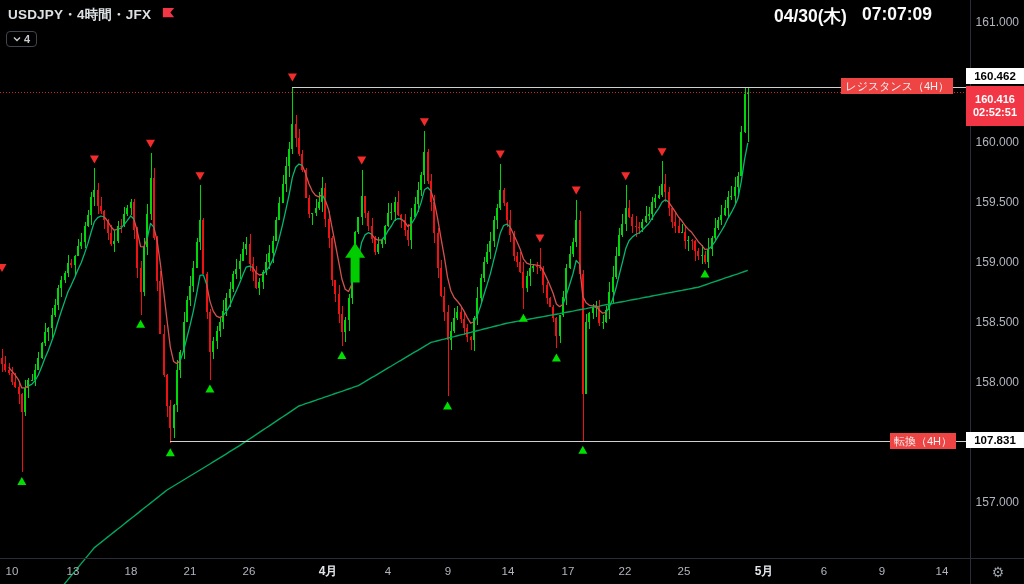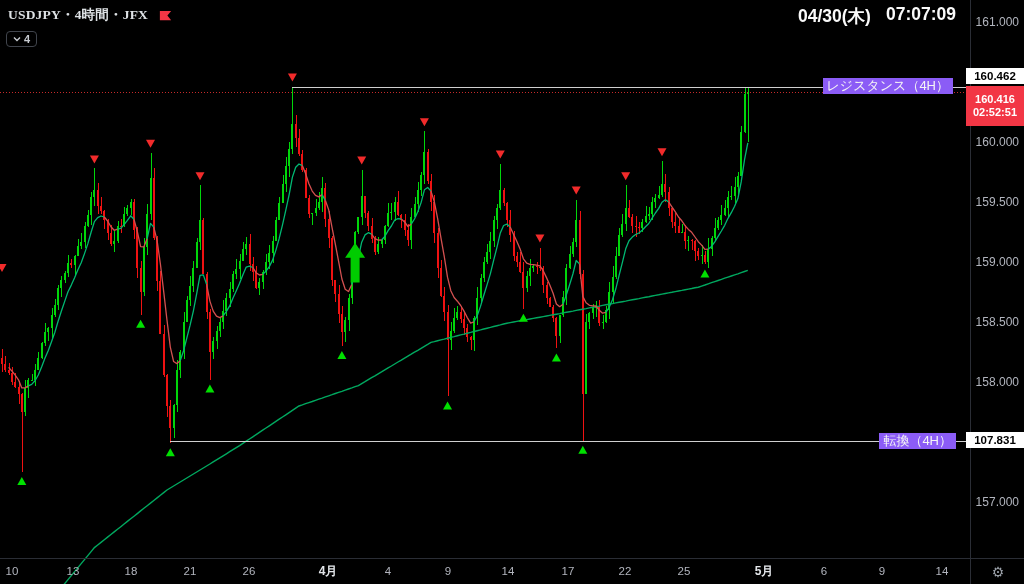--- a/index.html
+++ b/index.html
@@ -1,29 +1,29 @@
 <!DOCTYPE html>
 <html><head>
 <meta charset="utf-8">
 <style>
   html,body{margin:0;padding:0;background:#000;}
   .root{position:relative;width:1024px;height:584px;background:#000;overflow:hidden;
         font-family:"Liberation Sans","DejaVu Sans",sans-serif;}
   #chart-svg{position:absolute;left:0;top:0;display:block;}
   .header{position:absolute;left:8px;top:6px;color:#dde1e4;}
-  .title-row{display:flex;align-items:flex-end;gap:10px;font-family:Liberation Serif, serif;}
+  .title-row{display:flex;align-items:flex-start;gap:10px;}
   .title{font-size:13.5px;font-weight:700;letter-spacing:.2px;cursor:pointer;}
   .flag{display:flex;align-items:center;}
   .interval-btn{margin-top:7px;margin-left:-2px;display:inline-flex;align-items:center;gap:3px;
         background:transparent;border:1px solid #41454d;border-radius:4px;color:#c8ccd2;
         font-size:11px;font-weight:700;padding:1px 6px;height:16px;cursor:pointer;
         font-family:inherit;}
-  .clock{position:absolute;top:4px;right:68px;display:flex;gap:15px;color:#fafafa;
+  .clock{position:absolute;top:4px;right:92px;display:flex;gap:15px;color:#fafafa;
         font-size:17.5px;font-weight:700;white-space:nowrap;}
-  .lvl-label{position:absolute;background:#8b5cf6;color:#f5f5f5;font-size:13px;font-weight:400;
+  .lvl-label{position:absolute;background:#ef4444;color:#f5f5f5;font-size:11px;font-weight:400;
         padding:0 4px;line-height:16px;white-space:nowrap;cursor:ns-resize;}
   #res-label{right:71px;}
   #conv-label{right:68px;}
   .badge{position:absolute;left:966px;width:58px;box-sizing:border-box;text-align:center;}
   .badge.white{background:#fff;color:#000;font-size:11.5px;font-weight:700;height:16px;line-height:17px;}
   .badge.red{background:#f23645;color:#fff;font-size:11px;font-weight:700;height:40px;
         display:flex;flex-direction:column;justify-content:center;line-height:13px;}
   .gear{position:absolute;right:16px;top:562px;width:20px;height:20px;color:#9aa0a8;
         font-size:14px;line-height:20px;text-align:center;cursor:pointer;}
   svg text{font-family:"Liberation Sans","DejaVu Sans",sans-serif;}

